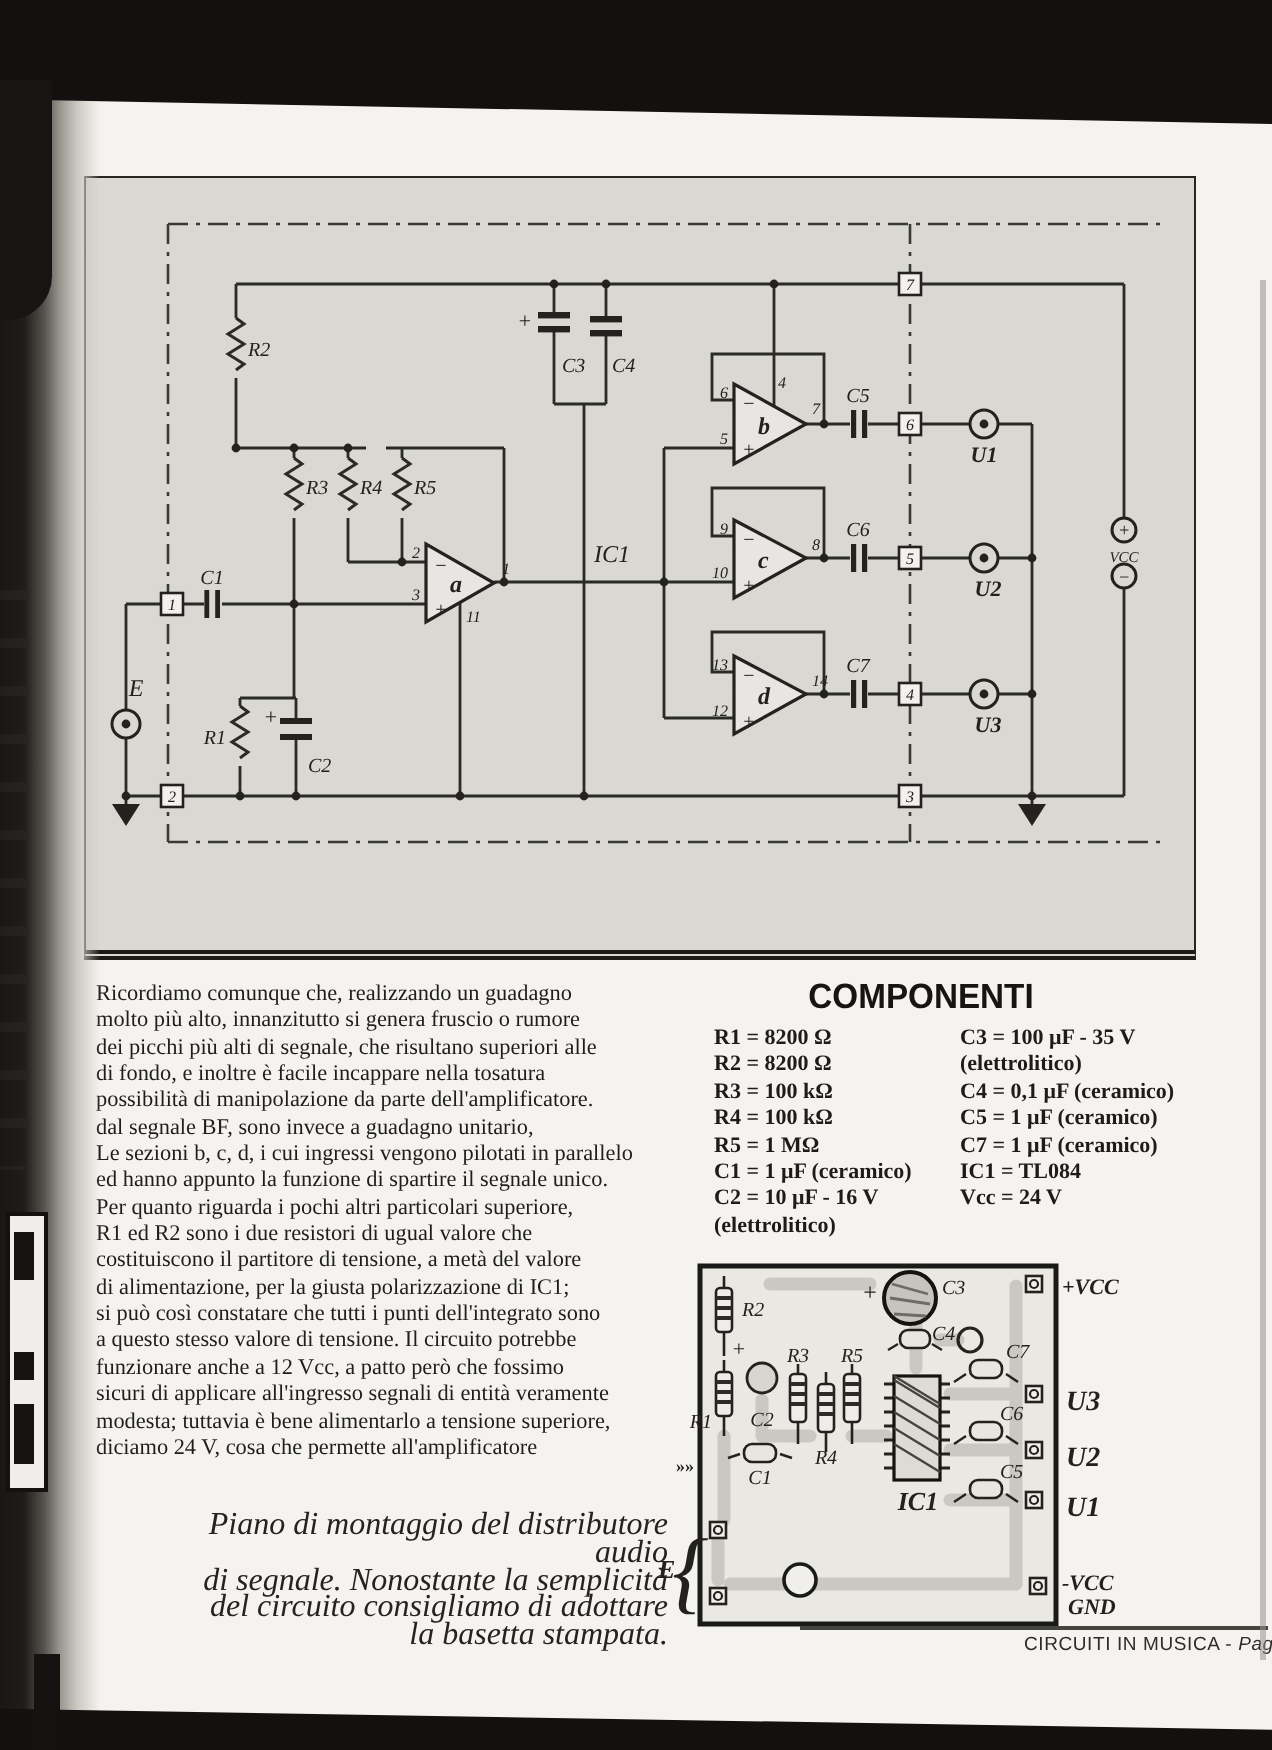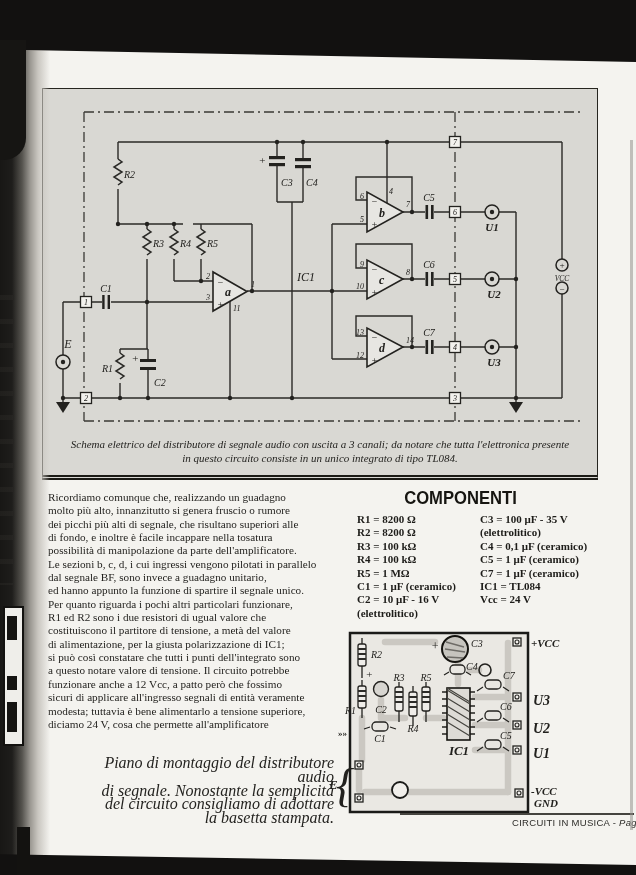--- a/index.html
+++ b/index.html
@@ -221,41 +221,37 @@
         <text x="517" y="196.5" font-size="9" text-anchor="middle" class="slbl">−</text>
         <text x="410" y="50" font-size="8" text-anchor="middle" class="slbl">7</text>
         <text x="410" y="120" font-size="8" text-anchor="middle" class="slbl">6</text>
         <text x="410" y="187" font-size="8" text-anchor="middle" class="slbl">5</text>
         <text x="410" y="255" font-size="8" text-anchor="middle" class="slbl">4</text>
         <text x="410" y="306" font-size="8" text-anchor="middle" class="slbl">3</text>
         <text x="41" y="210" font-size="8" text-anchor="middle" class="slbl">1</text>
         <text x="41" y="306" font-size="8" text-anchor="middle" class="slbl">2</text>
       </g>
   </svg>
-  <div class="fig1-caption">
-      <div>Schema elettrico del distributore di segnale audio con uscita a 3 canali; da notare che tutta l'elettronica presente</div>
-      <div>in questo circuito consiste in un unico integrato di tipo TL084.</div>
-    </div>
 </div>
 
 <div class="abs article">
     <div>Ricordiamo comunque che, realizzando un guadagno</div>
     <div>molto più alto, innanzitutto si genera fruscio o rumore</div>
     <div>dei picchi più alti di segnale, che risultano superiori alle</div>
     <div>di fondo, e inoltre è facile incappare nella tosatura</div>
     <div>possibilità di manipolazione da parte dell'amplificatore.</div>
+    <div>dal segnale BF, sono invece a guadagno unitario,</div>
     <div>Le sezioni b, c, d, i cui ingressi vengono pilotati in parallelo</div>
-    <div>dal segnale BF, sono invece a guadagno unitario,</div>
     <div>ed hanno appunto la funzione di spartire il segnale unico.</div>
-    <div>Per quanto riguarda i pochi altri particolari funzionare,</div>
+    <div>Per quanto riguarda i pochi altri particolari superiore,</div>
     <div>R1 ed R2 sono i due resistori di ugual valore che</div>
     <div>costituiscono il partitore di tensione, a metà del valore</div>
     <div>di alimentazione, per la giusta polarizzazione di IC1;</div>
     <div>si può così constatare che tutti i punti dell'integrato sono</div>
-    <div>a questo notare valore di tensione. Il  circuito potrebbe</div>
+    <div>a questo stesso valore di tensione. Il  circuito potrebbe</div>
     <div>funzionare anche a 12 Vcc, a patto però che fossimo</div>
     <div>sicuri di applicare all'ingresso segnali di entità veramente</div>
     <div>modesta; tuttavia è bene alimentarlo a tensione superiore,</div>
     <div>diciamo 24 V, cosa che permette all'amplificatore</div>
   </div>
 <div class="abs continuation">»»</div>
 
 <div class="abs comp-title">COMPONENTI</div>
 <div class="abs comp-col comp-left">
     <div>R1 = 8200 Ω</div>

